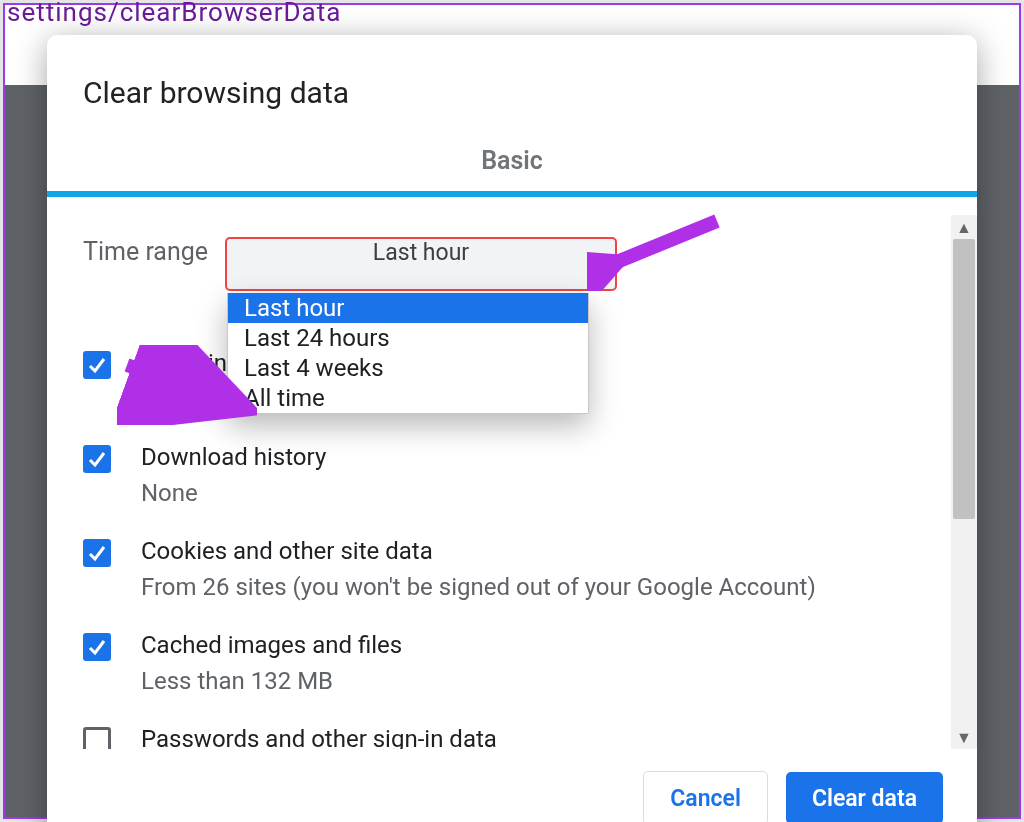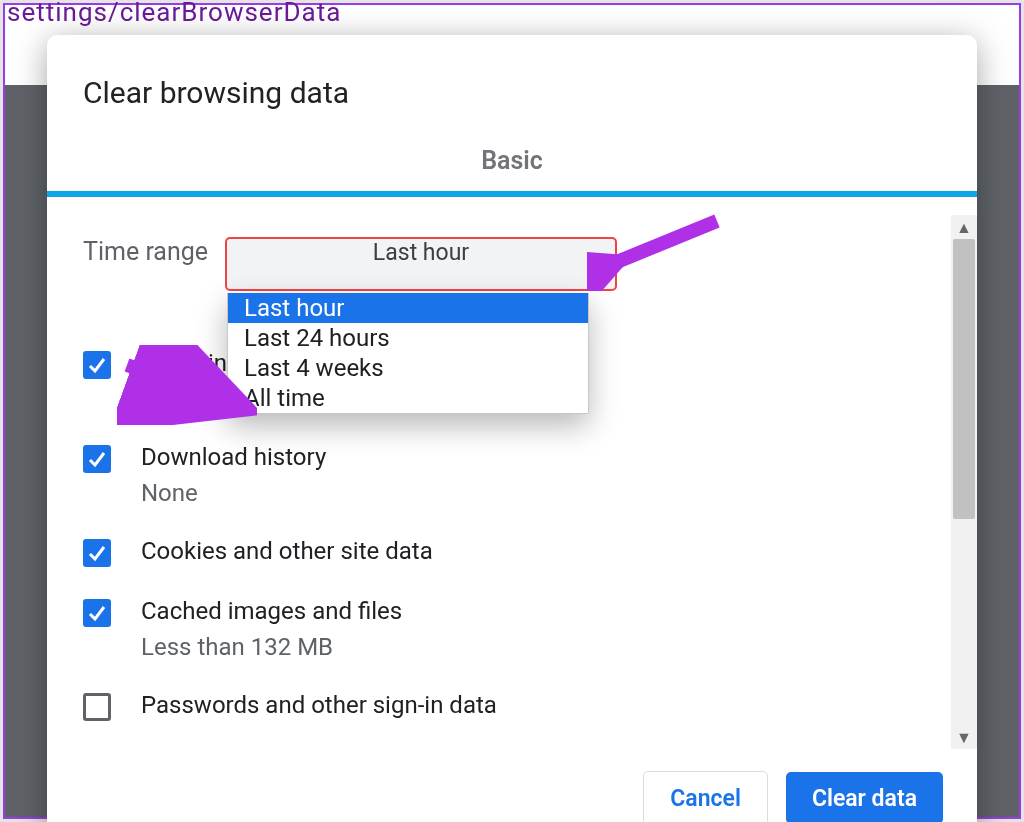--- a/index.html
+++ b/index.html
@@ -293,20 +293,21 @@
         </div>
 
         <div class="check-row">
           <div class="check">
             <svg width="20" height="20" viewBox="0 0 20 20">
                 <polyline points="3,11 8,16 17,4" fill="none" stroke="#fff" stroke-width="3"></polyline>
               </svg>
           </div>
           <div>
             <div class="row-title">Cookies and other site data</div>
+            <div class="row-desc">From 26 sites (you won't be signed out of your Google Account)</div>
           </div>
         </div>
 
         <div class="check-row">
           <div class="check">
             <svg width="20" height="20" viewBox="0 0 20 20">
                 <polyline points="3,11 8,16 17,4" fill="none" stroke="#fff" stroke-width="3"></polyline>
               </svg>
           </div>
           <div>

